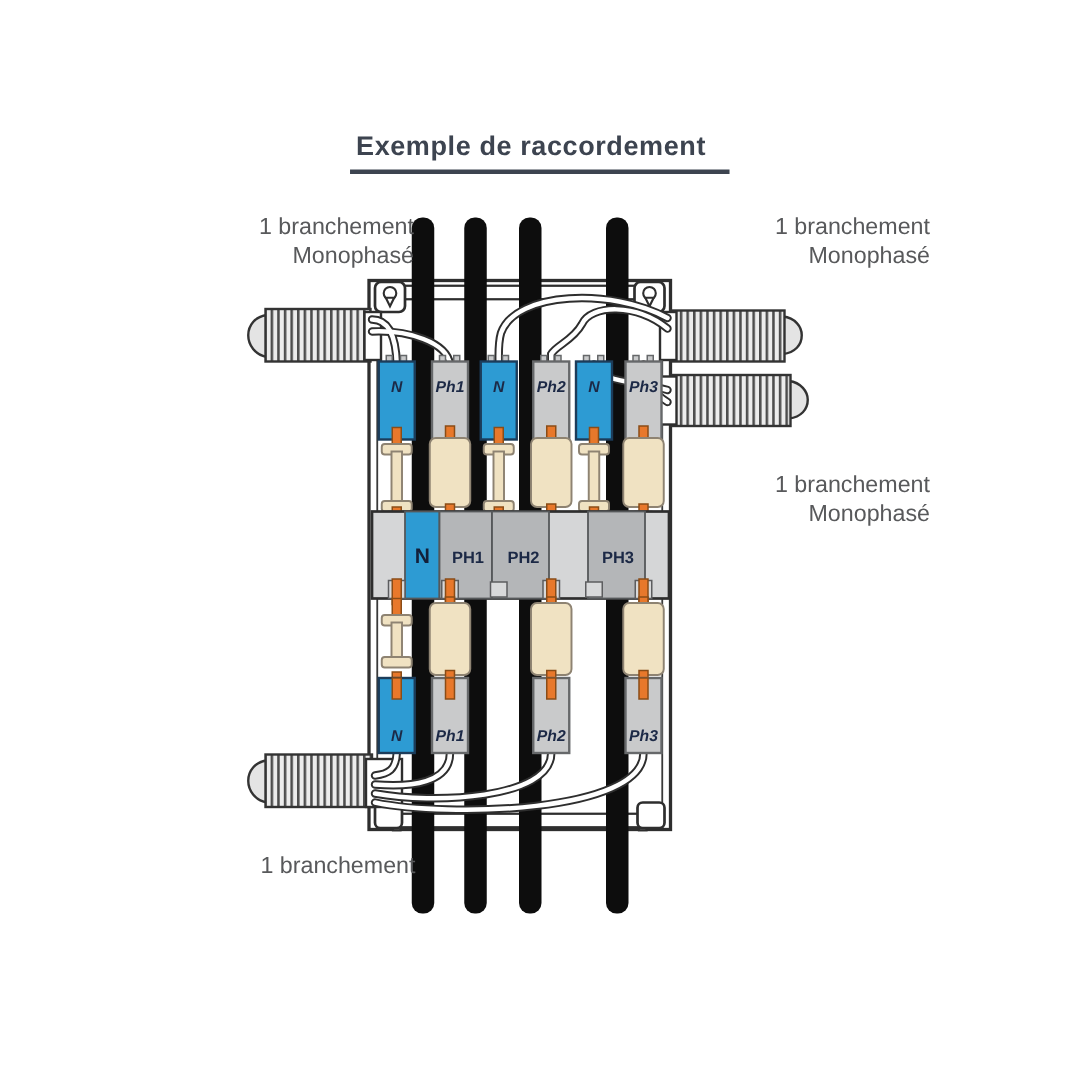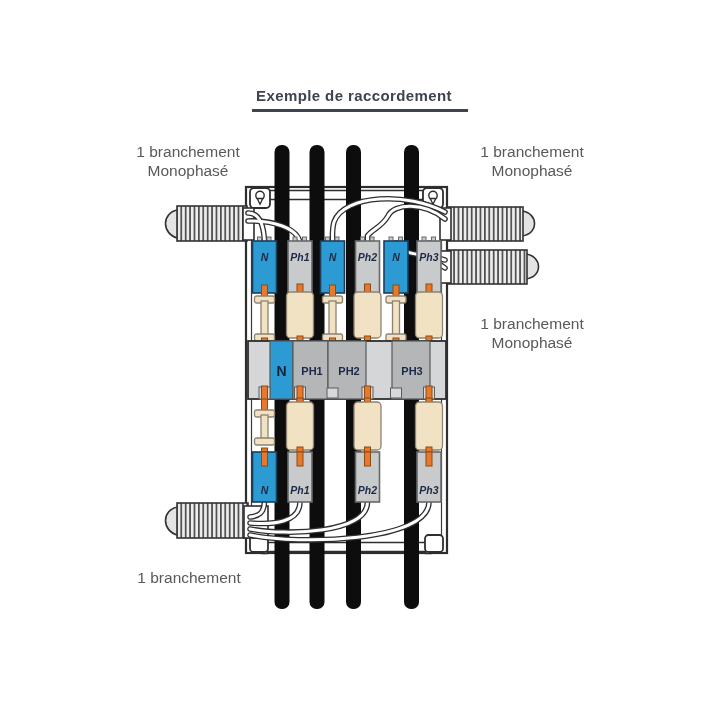--- a/index.html
+++ b/index.html
@@ -6,26 +6,26 @@
   body{
     width:720px;height:720px;position:relative;overflow:hidden;
     background:#ffffff;
     font-family:"Liberation Sans",sans-serif;
   }
   .stage{position:absolute;inset:0;}
   svg.diagram{position:absolute;left:0;top:0;}
 
   .title{
     position:absolute;top:87px;left:50%;transform:translateX(-50%);
-    font-size:15px;font-weight:bold;color:#3d4450;letter-spacing:.4px;
+    font-size:18px;font-weight:bold;color:#3d4450;letter-spacing:.4px;
     border-bottom:3px solid #3d4450;padding:0 16px 5px 4px;white-space:nowrap;
   }
   .note{
     position:absolute;width:176px;color:#58595b;font-size:15.5px;
-    line-height:19px;text-align:center;
+    line-height:19px;text-align:right;
   }
   .note span{display:block;}
   .note-tl{left:100px;top:142px;}
   .note-tr{left:444px;top:142px;}
   .note-mr{left:444px;top:314px;}
   .note-b{left:101px;top:568px;}
 
   
   .boxouter{fill:#ffffff;stroke:#2e2e2e;stroke-width:2.2;}
   .boxinner{fill:none;stroke:#3a3a3a;stroke-width:1.2;}

